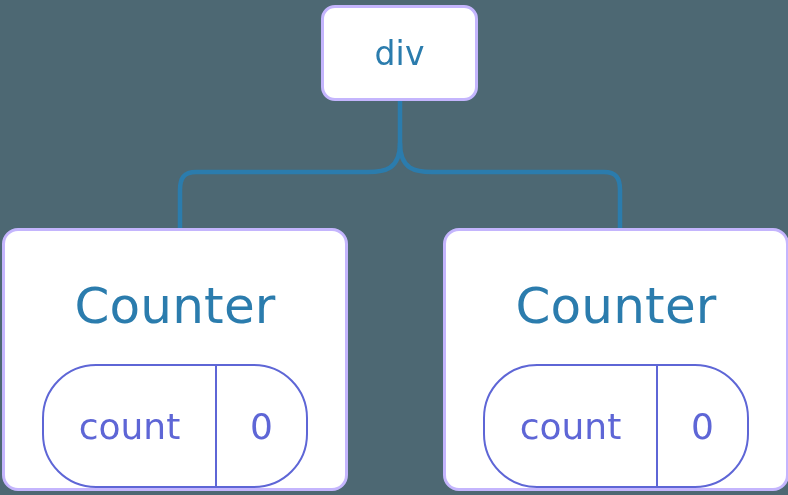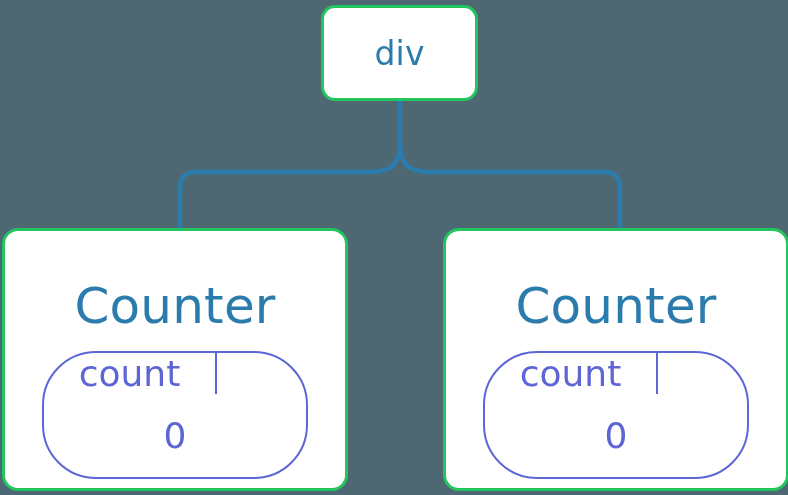--- a/index.html
+++ b/index.html
@@ -31,21 +31,21 @@
     width: 788px;
     height: 495px;
     z-index: 1;
   }
 
   
   .node {
     position: absolute;
     z-index: 2;
     background: #ffffff;
-    border: 3px solid #22c55e;
+    border: 3px solid #c4b5fd;
     border-radius: 14px;
     box-sizing: border-box;
     display: flex;
     flex-direction: column;
     align-items: center;
   }
 
   
   #node-root {
     left: 321px;
@@ -75,30 +75,29 @@
     font-size: 50px;
     letter-spacing: 0.2px;
     white-space: nowrap;
   }
   .node-child .node-title {
     margin-top: 46px;
   }
 
   
   .state-pill {
-    margin-top: 16px;
+    margin-top: 29px;
     height: 128px;
     width: 266px;
     border: 2px solid #5e66d6;
     border-radius: 54px;
     box-sizing: border-box;
     display: flex;
     align-items: stretch;
     background: transparent;
-    flex-direction: column;
   }
   .pill-key,
   .pill-value {
     display: flex;
     align-items: center;
     justify-content: center;
     color: #5e66d6;
     font-size: 36px;
     white-space: nowrap;
   }

